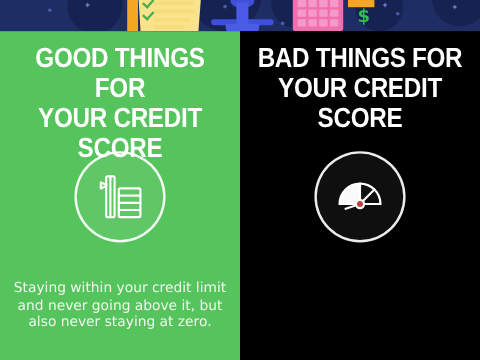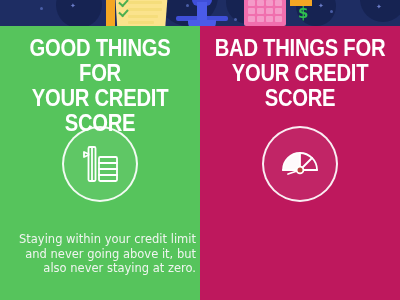--- a/index.html
+++ b/index.html
@@ -181,21 +181,21 @@
     display: flex;
   }
   .panel {
     width: 200px;
     height: 274px;
     position: relative;
     overflow: hidden;
     box-sizing: border-box;
   }
   .panel.good { background: #56c45c; }
-  .panel.bad  { background: #be185d; }
+  .panel.bad  { background: #000000; }
 
   .panel-title {
     position: absolute;
     left: 0; right: 0;
     top: 10px;
     text-align: center;
     color: #ffffff;
     font-family: "Liberation Sans Narrow", "Liberation Sans", sans-serif;
     font-weight: bold;
     font-size: 23px;
@@ -222,21 +222,21 @@
     background: rgba(255,255,255,0.06);
     display: flex;
     align-items: center;
     justify-content: center;
   }
 
   .panel-body {
     position: absolute;
     left: 4px; right: 4px;
     top: 206px;
-    text-align: right;
+    text-align: center;
     color: #f0f5f0;
     font-family: "DejaVu Sans", sans-serif;
     font-size: 11.5px;
     line-height: 14.5px;
     white-space: pre-line;
   }
   .panel.bad .panel-body { color: #f3e6e4; top: 203px; }
 </style>
 </head>
 <body>

